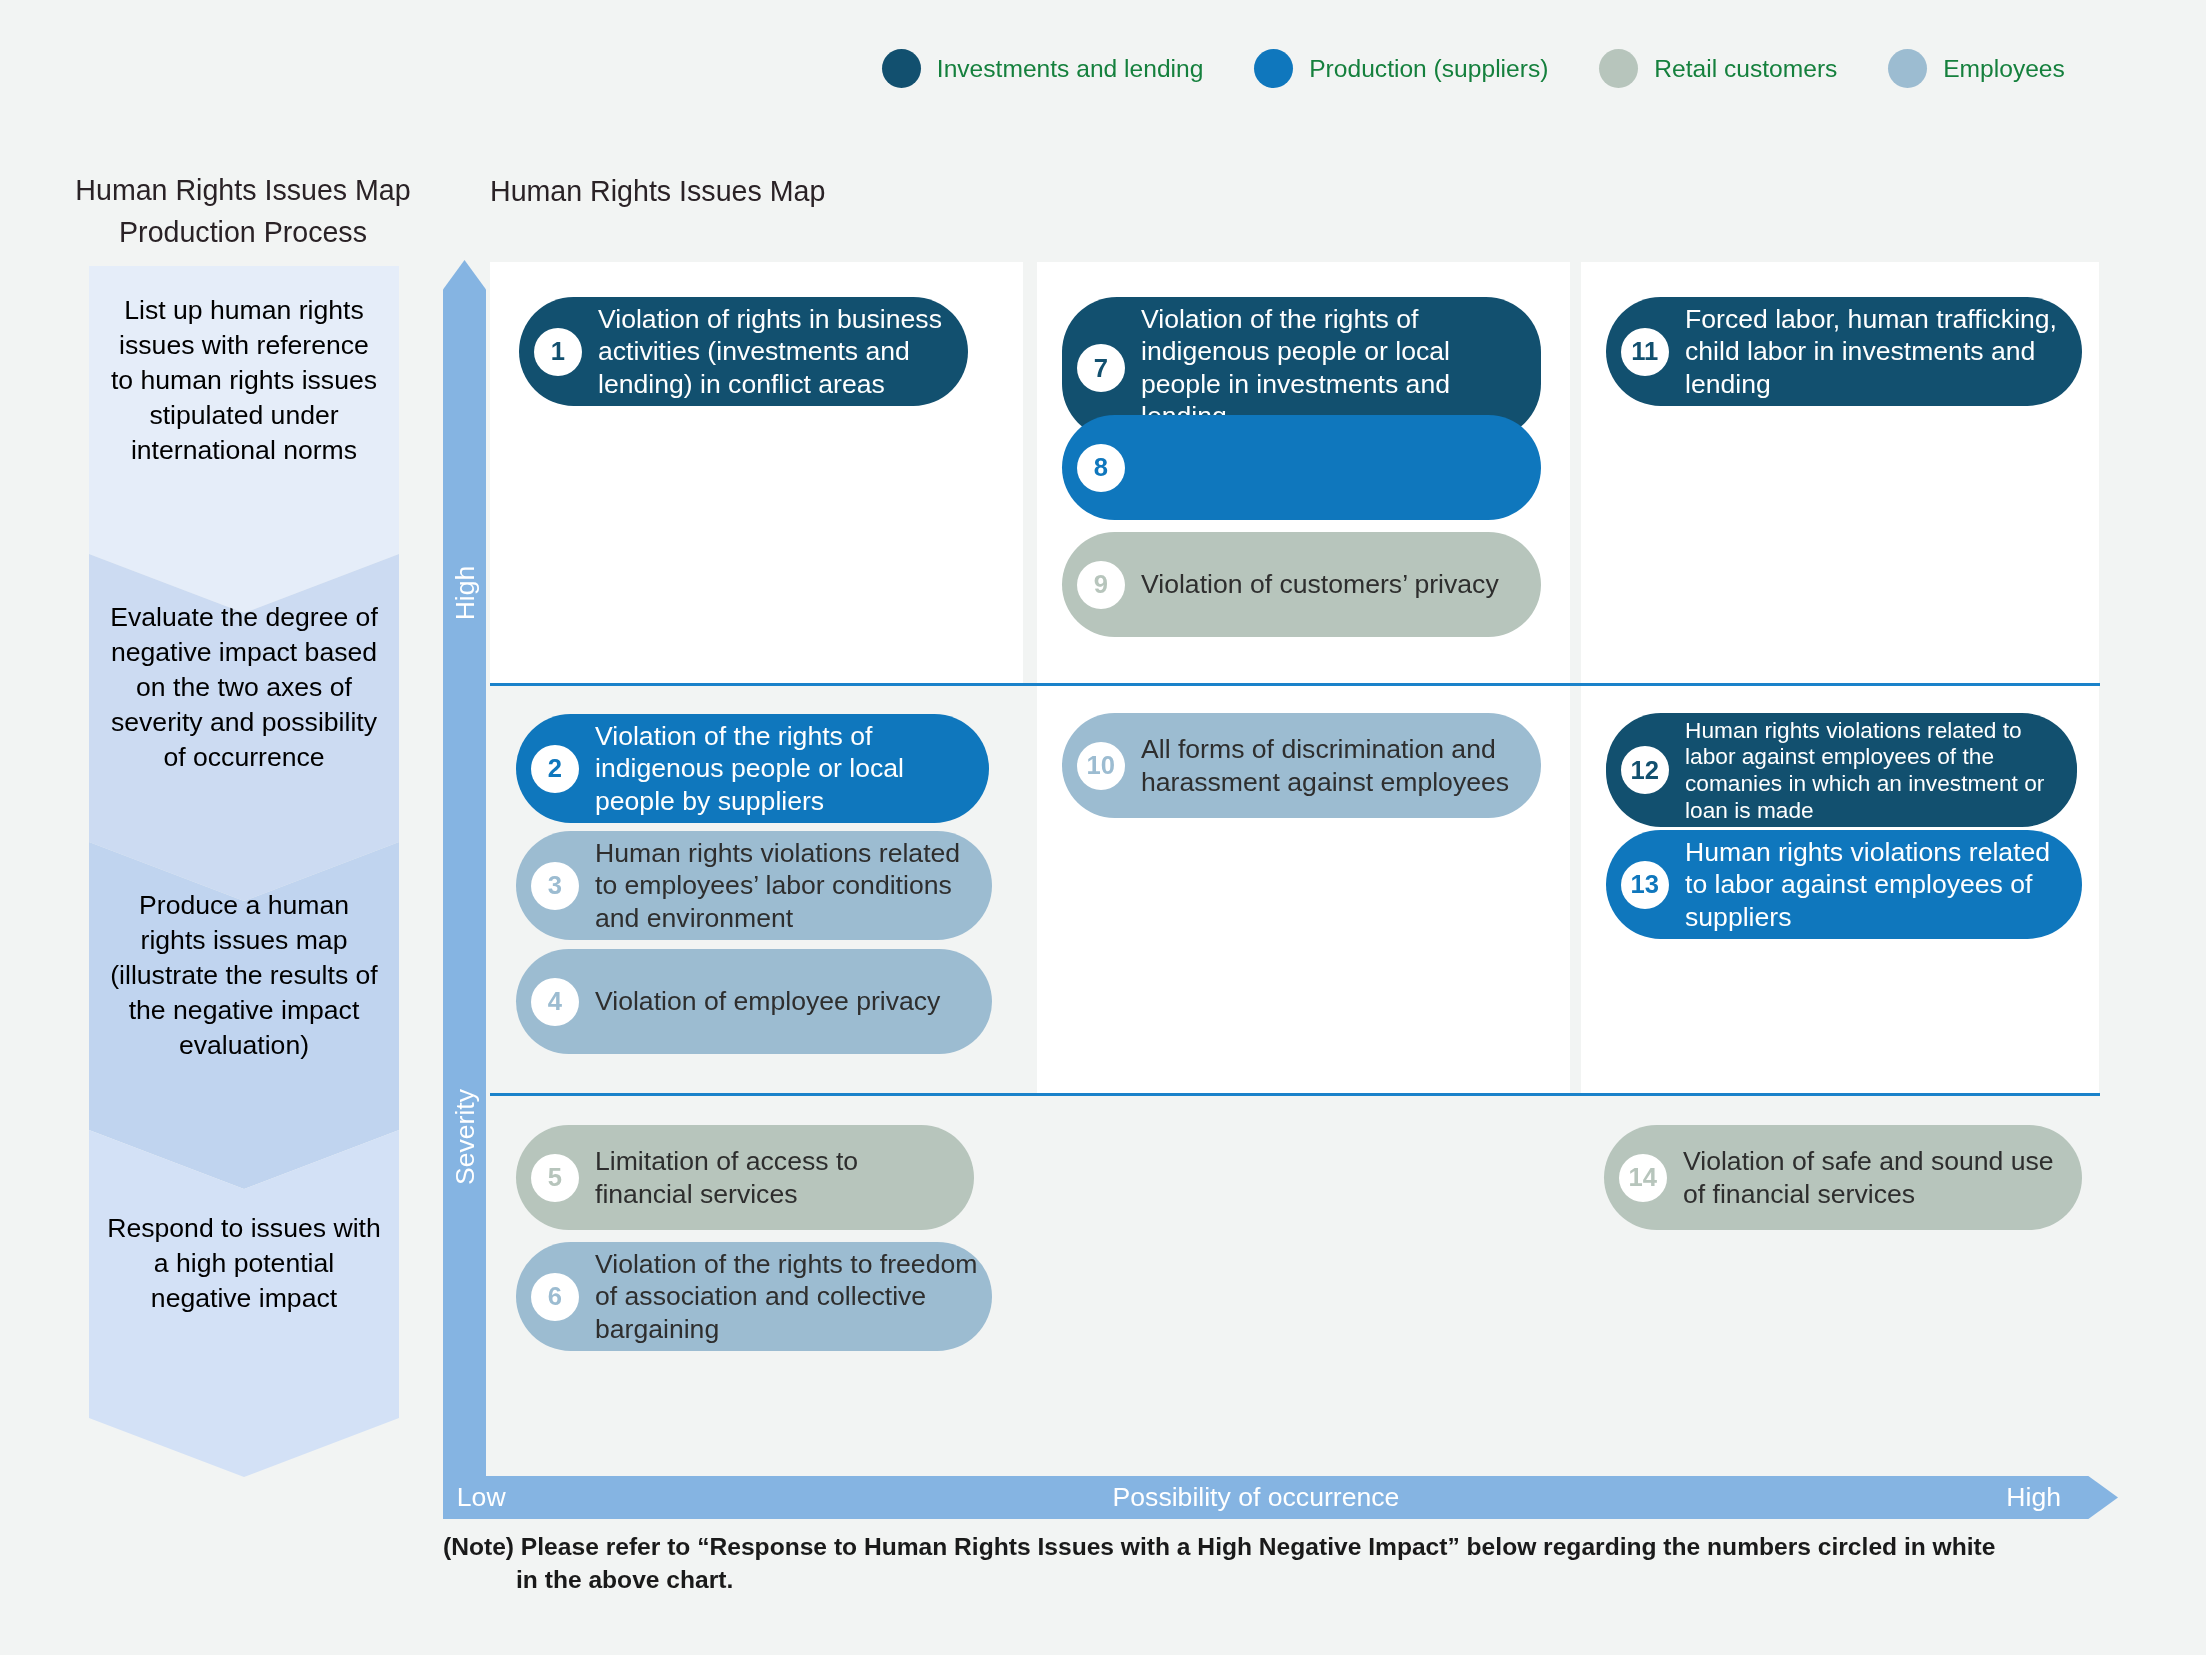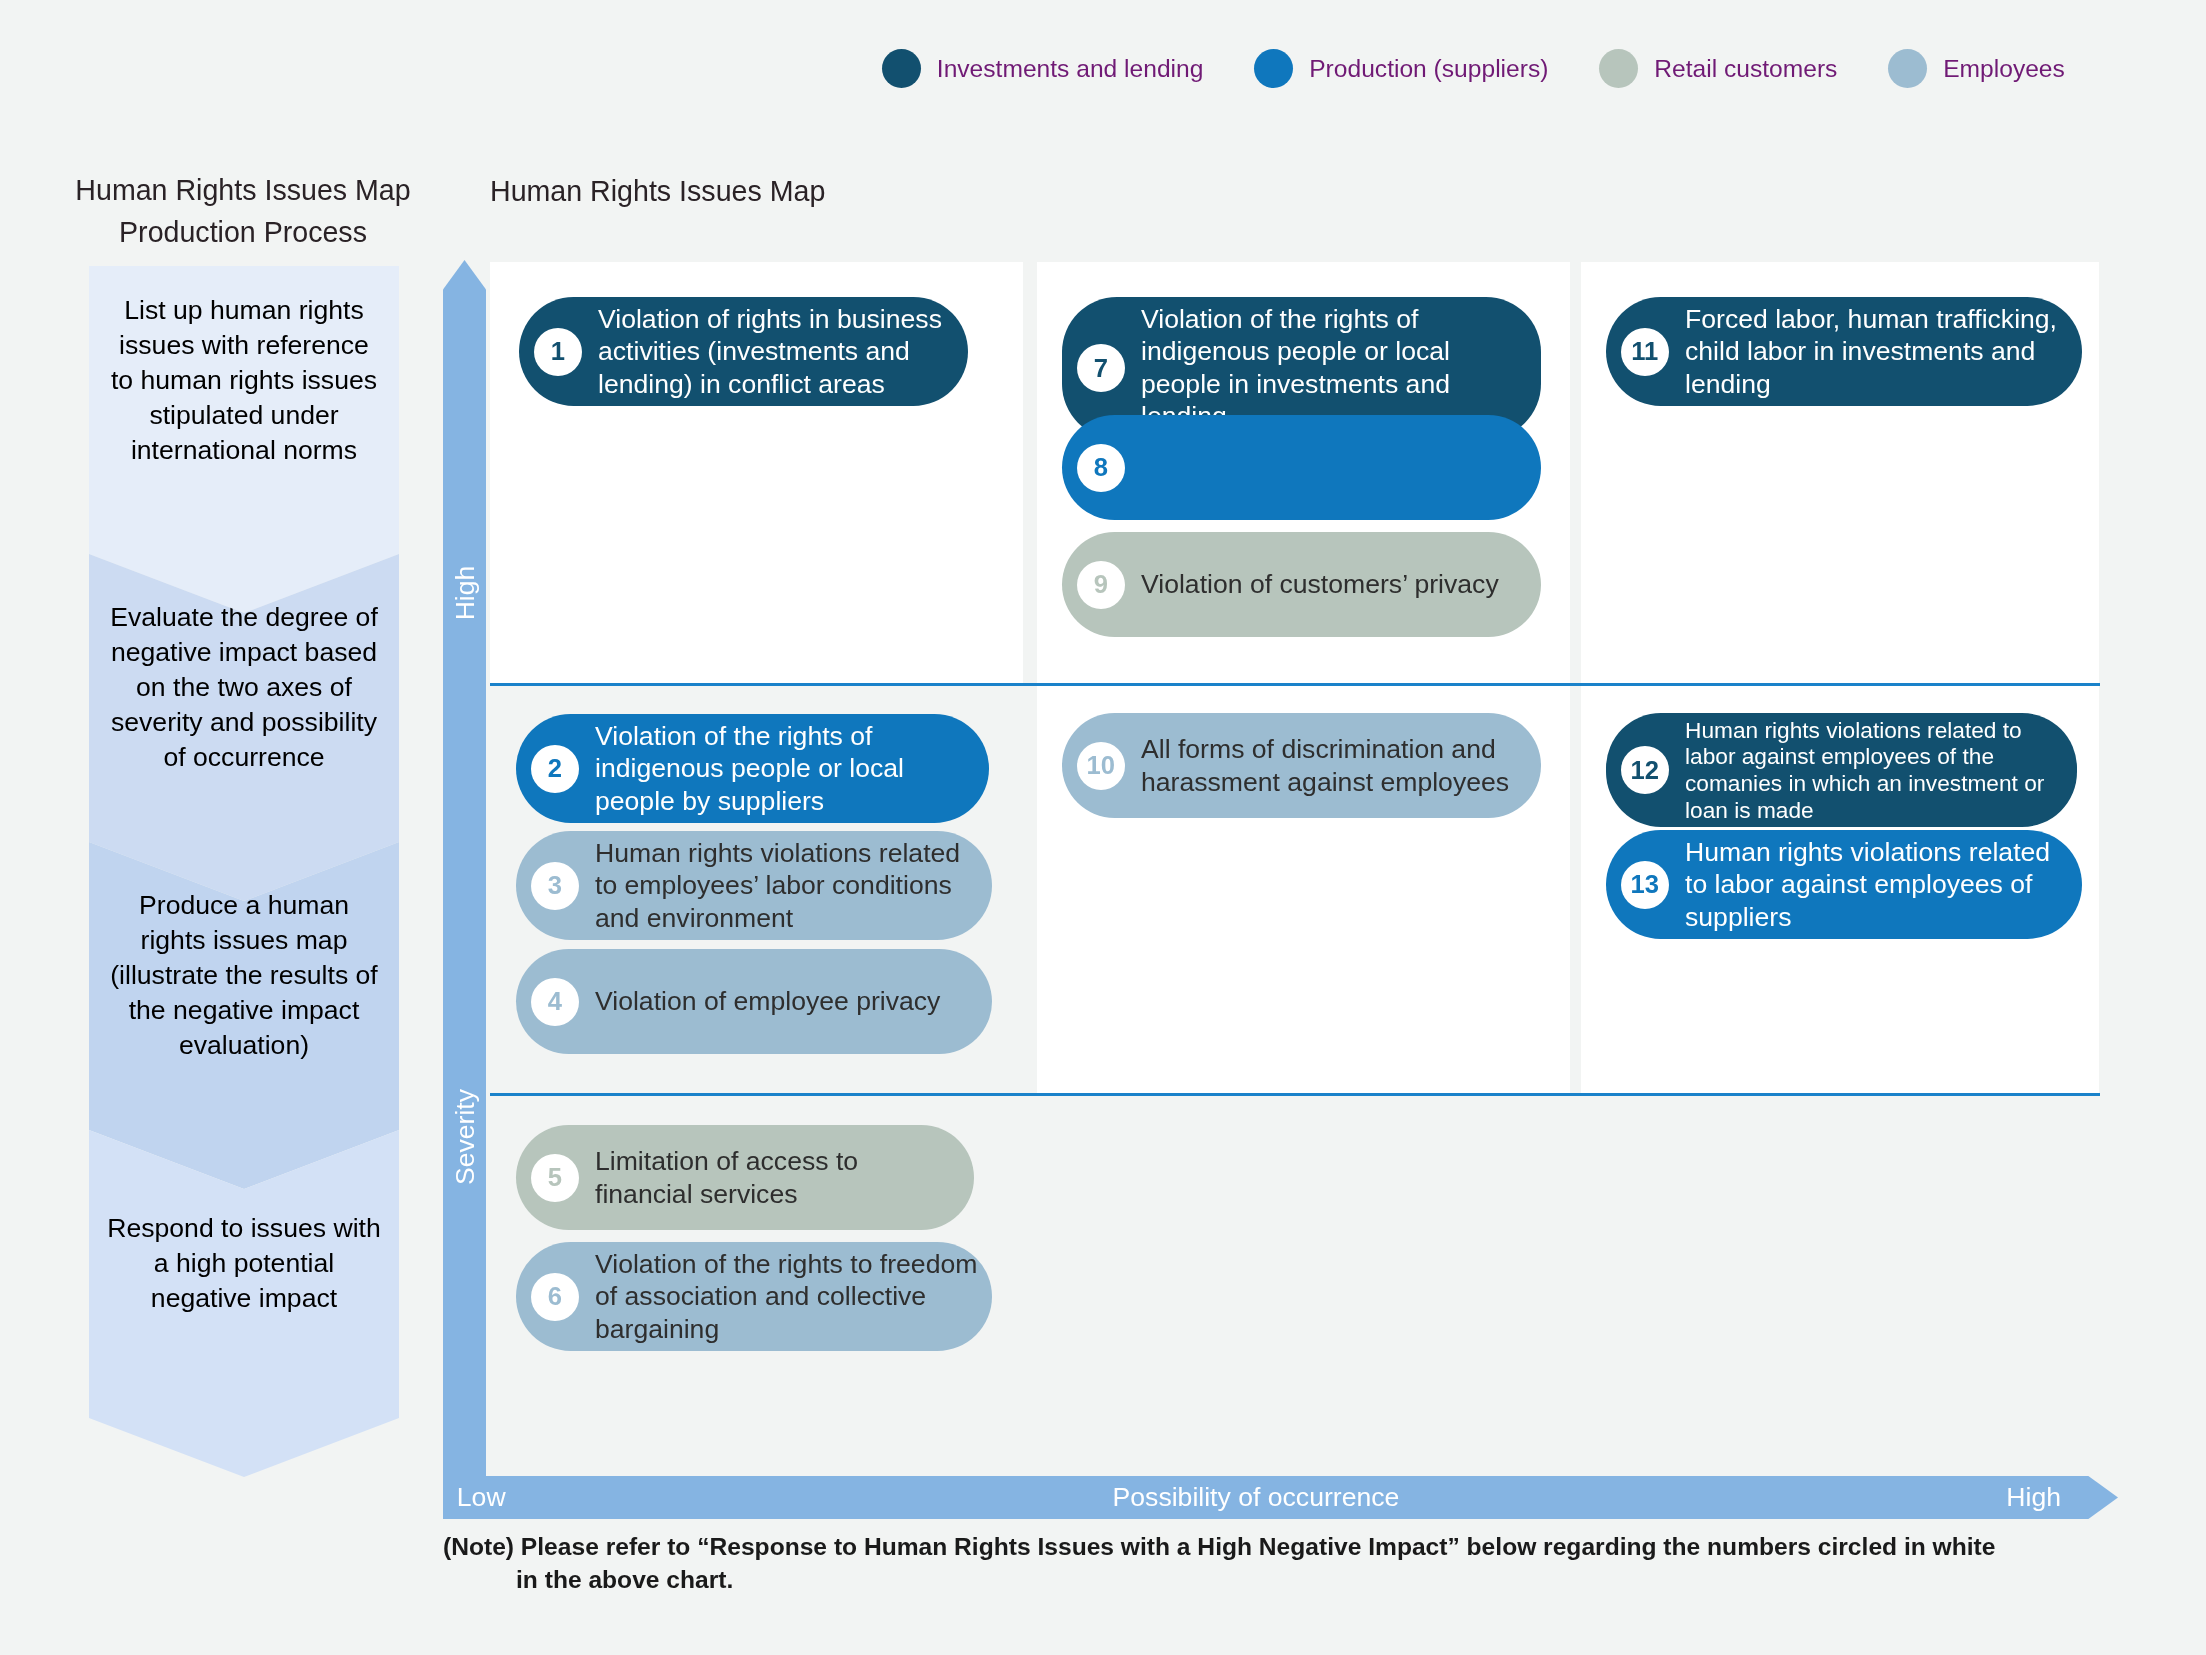--- a/index.html
+++ b/index.html
@@ -3,21 +3,21 @@
 <meta charset="utf-8">
 <style>
   html,body{margin:0;padding:0;}
   body{font-family:"Liberation Sans","DejaVu Sans",sans-serif;}
   .page{position:relative;width:2207px;height:1656px;background:var(--page-bg,#f2f4f3);overflow:hidden;color:#2b2b2b;}
 
   
   .legend{position:absolute;left:882px;top:49px;display:flex;align-items:center;}
   .legend-item{display:flex;align-items:center;margin-right:51px;}
   .legend-dot{width:39px;height:39px;border-radius:50%;margin-right:15.8px;flex:0 0 auto;}
-  .legend-label{font-size:24.6px;color:#701a75;white-space:nowrap;}
+  .legend-label{font-size:24.6px;color:#15803d;white-space:nowrap;}
   .dot-investments{background:var(--investments);}
   .dot-outsourcing{background:var(--outsourcing);}
   .dot-retail{background:var(--retail);}
   .dot-employees{background:var(--employees);}
 
   
   .left-title{position:absolute;left:36px;top:169px;width:414px;text-align:center;font-size:28.6px;line-height:42px;color:#2a2226;}
   .map-title{position:absolute;left:490px;top:175px;font-size:28.6px;color:#2a2226;}
 
   
@@ -179,20 +179,24 @@
   </div>
 
   <div class="pill cat-retail" style="left:516px;top:1125px;width:458px;">
     <span class="num">5</span>
     <span>Limitation of access to financial services</span>
   </div>
   <div class="pill cat-employees" style="left:516px;top:1242px;width:476px;">
     <span class="num">6</span>
     <span>Violation of the rights to freedom of association and collective bargaining</span>
   </div>
+  <div class="pill cat-retail" style="left:1604px;top:1125px;width:478px;">
+    <span class="num">14</span>
+    <span>Violation of safe and sound use of financial services</span>
+  </div>
 
   <div class="x-axis">
     <span>Low</span>
     <span>Possibility of occurrence</span>
     <span>High</span>
   </div>
 
   <div class="note">
     <div>(Note) Please refer to “Response to Human Rights Issues with a High Negative Impact” below regarding the numbers circled in white</div>
     <div class="note-line2">in the above chart.</div>

